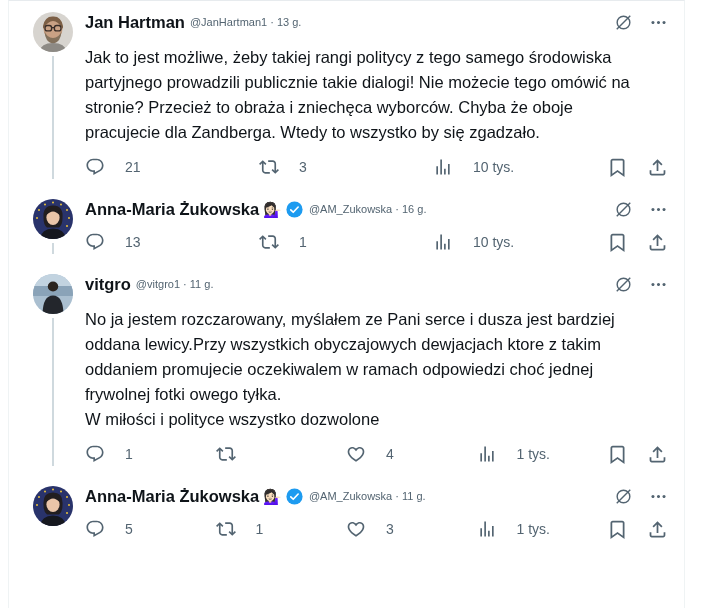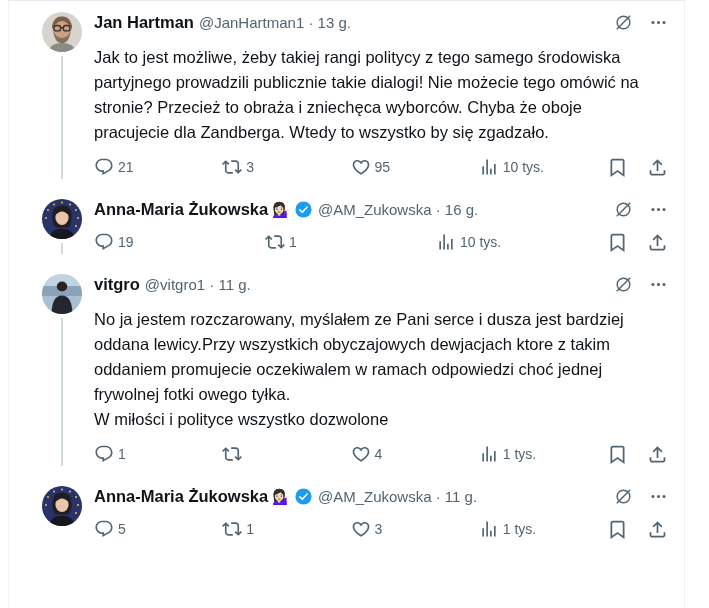--- a/index.html
+++ b/index.html
@@ -2,39 +2,38 @@
 <html><head>
 <meta charset="utf-8">
 <style>
   * { margin:0; padding:0; box-sizing:border-box; }
   html,body { background:#ffffff; width:709px; }
   body { font-family:"Liberation Sans","DejaVu Sans",sans-serif; color:#0f1419; }
   .timeline {
     margin-left:8px; width:677px; min-height:608px;
     border-left:1px solid #eff3f4; border-right:1px solid #eff3f4; border-top:1px solid #e7ebee;
     background:#ffffff;
-    padding-left:9px;
   }
   .tweet { display:flex; padding:11px 16px 9px 24px; }
   .rail { width:40px; display:flex; flex-direction:column; align-items:center; flex-shrink:0; }
   .avatar { width:40px; height:40px; border-radius:50%; overflow:hidden; flex-shrink:0; cursor:pointer; }
   .avatar svg { display:block; }
   .thread-line { width:2px; background:#cfd9de; flex:1 1 auto; margin-top:4px; min-height:8px; }
   .content { flex:1; padding-left:12px; min-width:0; }
   .header { display:flex; align-items:center; line-height:21px; white-space:nowrap; }
   .name { font-weight:700; font-size:16.5px; color:#0f1419; cursor:pointer; }
   .emoji { font-size:15px; margin-left:4px; }
   .badge { width:19px; height:19px; margin-left:3px; flex-shrink:0; }
-  .meta { color:#536471; font-size:15px; margin-left:5px; overflow:hidden; text-overflow:ellipsis; }
+  .meta { color:#536471; font-size:11px; margin-left:5px; overflow:hidden; text-overflow:ellipsis; }
   .header-right { margin-left:auto; display:flex; align-items:center; gap:16px; color:#536471; }
   .hicon { width:19px; height:19px; display:inline-flex; cursor:pointer; }
   .hicon svg { width:19px; height:19px; }
   .text { font-size:16.5px; line-height:25px; white-space:pre-wrap; overflow-wrap:break-word; margin-top:12px; color:#0f1419; }
   .actions { display:flex; align-items:center; margin-top:10px; color:#536471; height:24px; }
-  .eg { display:flex; align-items:center; gap:4px; flex:1 1 0; font-size:14px; cursor:pointer; }
+  .eg { display:flex; align-items:center; gap:20px; flex:1 1 0; font-size:14px; cursor:pointer; }
   .eg svg { width:20px; height:20px; flex-shrink:0; }
   .eg-right { display:flex; align-items:center; gap:19px; flex:0 0 auto; }
   .eg-right .aicon { width:21px; height:21px; display:inline-flex; cursor:pointer; }
   .eg-right svg { width:21px; height:21px; }
   .count { color:#536471; }
 </style>
 </head>
 <body>
 
 <svg width="0" height="0" style="position:absolute">
@@ -145,26 +144,20 @@
             <span class="count">21</span>
           </div>
         <div class="eg">
             <svg fill="currentColor">
               <use href="#ic-repost"></use>
             </svg>
             <span class="count">3</span>
           </div>
         <div class="eg">
             <svg fill="currentColor">
-              <use href="#ic-like"></use>
-            </svg>
-            <span class="count">95</span>
-          </div>
-        <div class="eg">
-            <svg fill="currentColor">
               <use href="#ic-views"></use>
             </svg>
             <span class="count">10 tys.</span>
           </div>
         <div class="eg-right">
           <span class="aicon">
               <svg fill="currentColor">
                 <use href="#ic-bookmark"></use>
               </svg>
             </span>
@@ -206,21 +199,21 @@
                 <use href="#ic-more"></use>
               </svg>
             </span>
         </span>
       </div>
       <div class="actions">
         <div class="eg">
             <svg fill="currentColor">
               <use href="#ic-reply"></use>
             </svg>
-            <span class="count">19</span>
+            <span class="count">13</span>
           </div>
         <div class="eg">
             <svg fill="currentColor">
               <use href="#ic-repost"></use>
             </svg>
             <span class="count">1</span>
           </div>
         <div class="eg">
             <svg fill="currentColor">
               <use href="#ic-views"></use>

